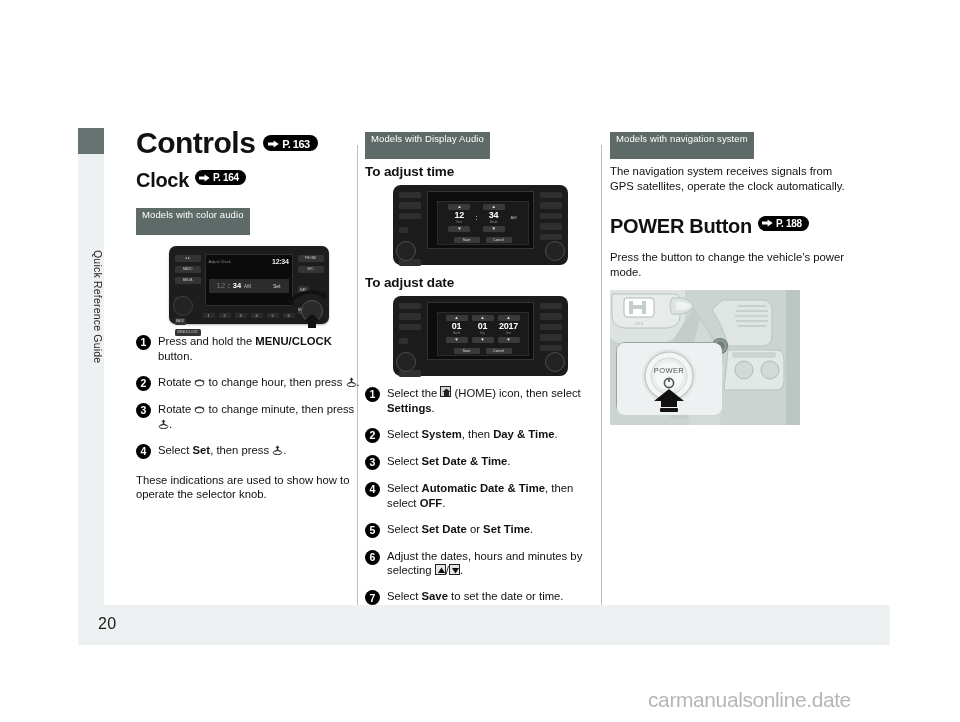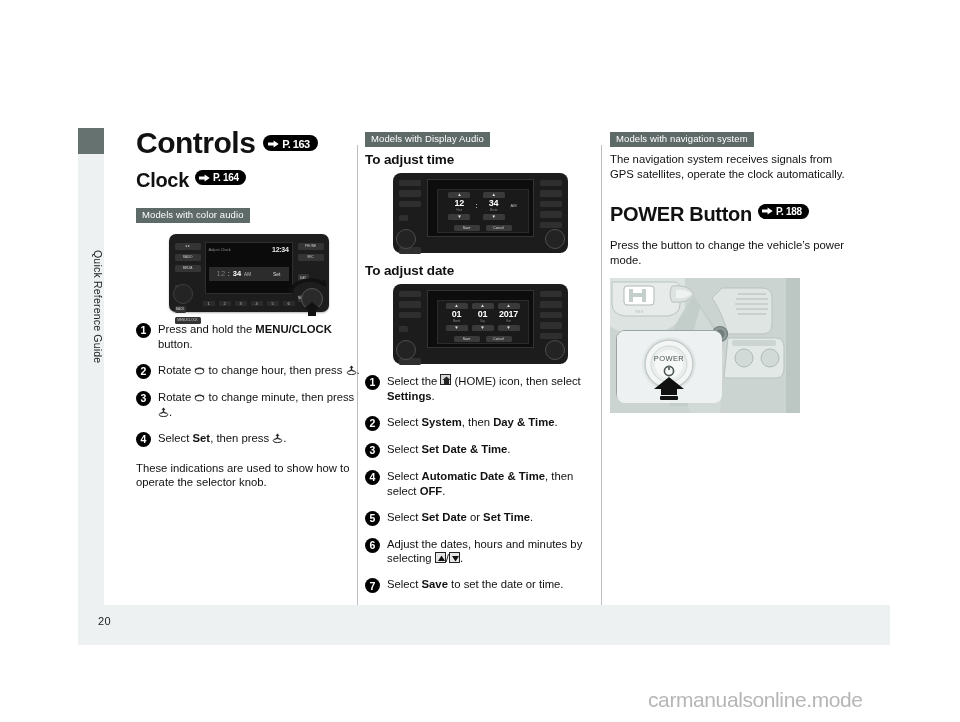--- a/index.html
+++ b/index.html
@@ -18,21 +18,21 @@
     position:absolute;
     left:78px; top:0; width:812px; height:645px;
     background:#ffffff;
   }
   .page-footer-band {
     position:absolute; left:78px; top:605px; width:812px; height:40px;
     background:#eef1f2;
   }
   .page-number {
     position:absolute; left:98px; top:615px;
-    font-size:11px; color:#1b1b1b; letter-spacing:0.3px;
+    font-size:16px; color:#1b1b1b; letter-spacing:0.3px;
   }
 
   
   .side-tab {
     position:absolute; left:78px; top:128px; width:26px; height:478px;
     background:#eef1f2;
   }
   .side-tab-cap {
     position:absolute; left:78px; top:128px; width:26px; height:26px;
     background:#66726f;
@@ -82,21 +82,21 @@
   }
   .pref .arrow {
     display:inline-block; width:11px; height:8px; position:relative;
   }
   .pref .arrow svg { display:block; }
   .pref-lg { font-size:11px; padding:2px 8px 0 5px; border-radius:10px; }
 
   
   .model-badge {
     display:inline-block; background:#5e6a68; color:#fff;
-    font-size:9.5px; padding:2px 6px 2px 6px; line-height:1.15;
+    font-size:9.5px; padding:2px 6px 14px 6px; line-height:1.15;
     margin-bottom:5px; letter-spacing:0.1px;
   }
 
   
   .steps { margin-top:6px; }
   .step { display:flex; gap:7px; margin-bottom:11px; align-items:flex-start; }
   .step-num {
     flex:0 0 auto; width:15px; height:15px; border-radius:50%;
     background:#000; color:#fff; font-size:10.5px; font-weight:bold;
     display:flex; align-items:center; justify-content:center;
@@ -610,13 +610,13 @@
         <rect x="51" y="33.5" width="2" height="5" fill="#eef1f1"></rect>
         <line x1="52" y1="34.5" x2="52" y2="39" stroke="#4b5554" stroke-width="1.6"></line>
 
         <path d="M52 46 L37 58 h7 v6 h16 v-6 h7 z" fill="#111"></path>
         <rect x="43" y="65" width="18" height="4" rx="1" fill="#111"></rect>
       </svg>
     </div>
   </div>
 </div>
 
-<div style="position:absolute; left:648px; top:688px; font-size:21px; color:#b6b6b6; letter-spacing:-0.4px;">carmanualsonline.mode</div>
+<div style="position:absolute; left:648px; top:688px; font-size:21px; color:#b6b6b6; letter-spacing:-0.4px;">carmanualsonline.date</div>
 
 </body></html>

